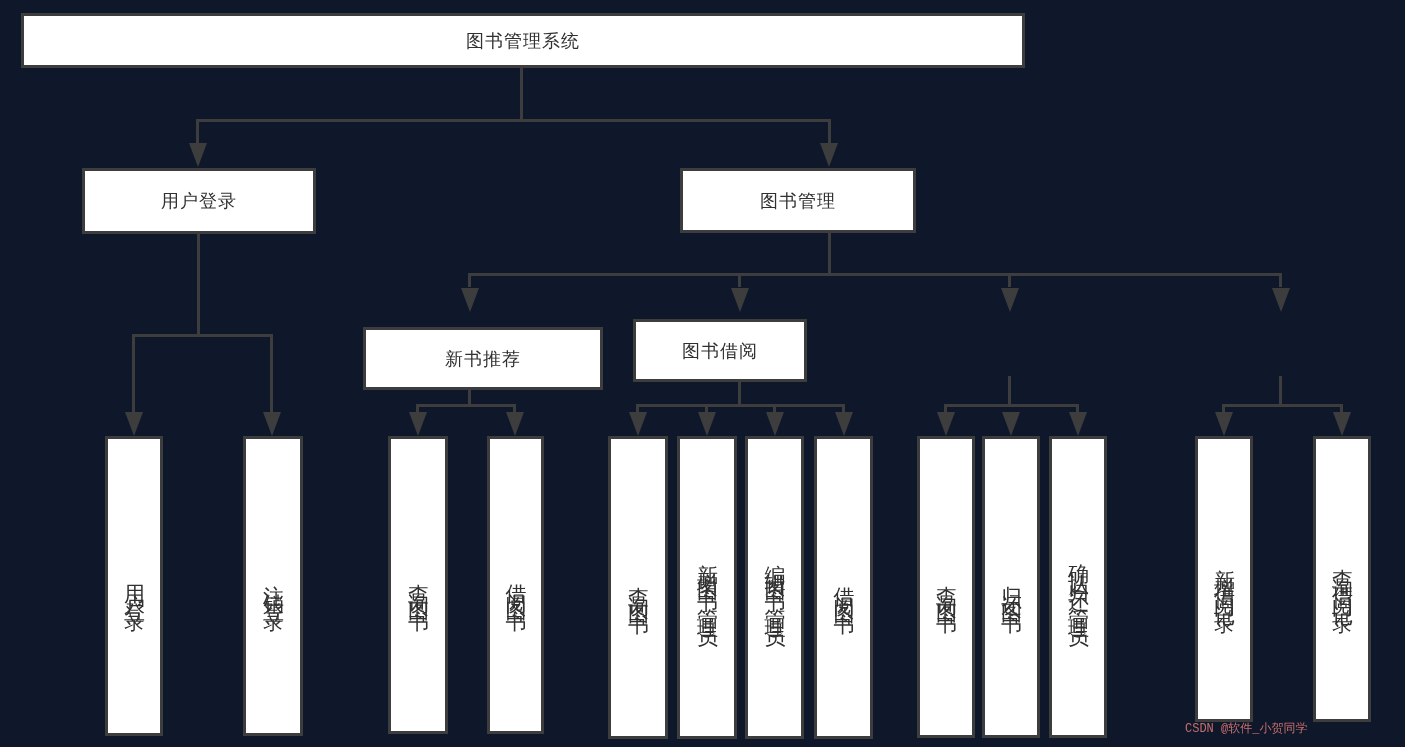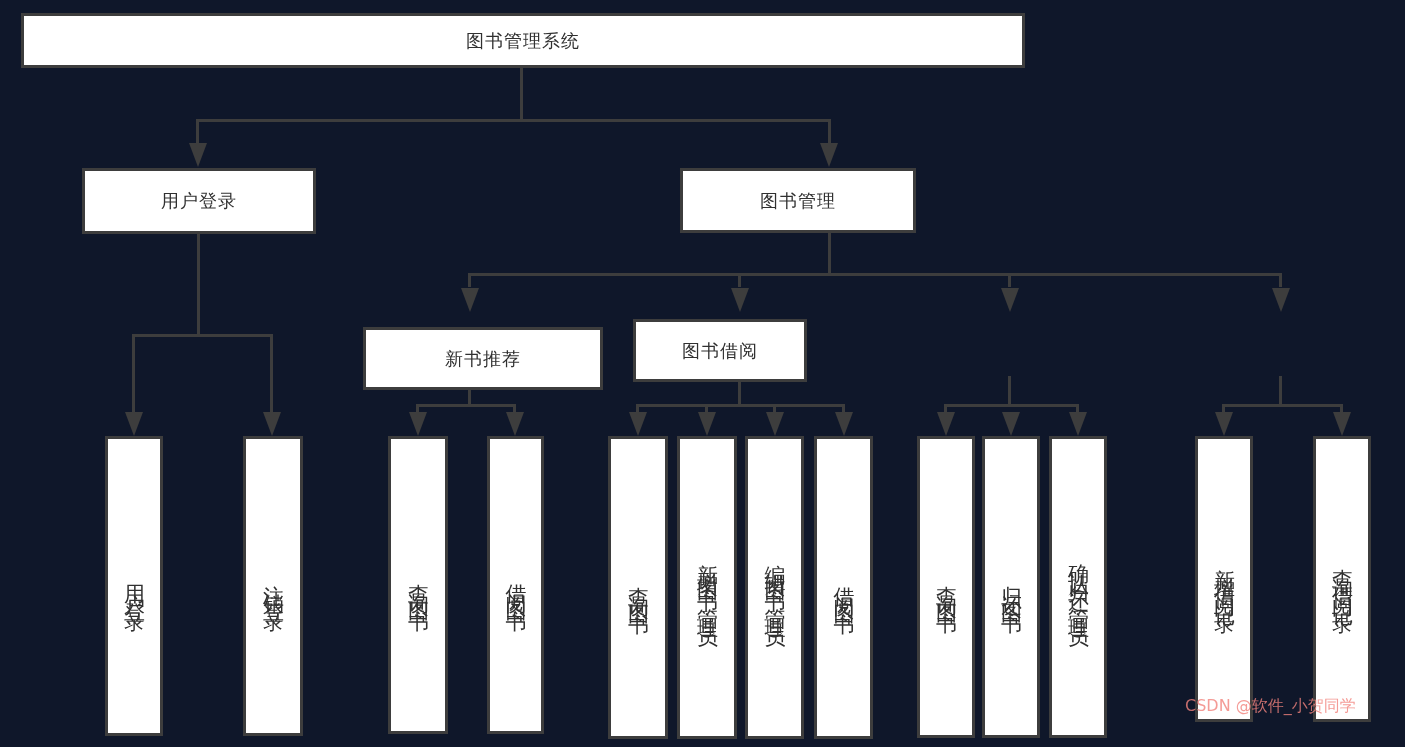--- a/index.html
+++ b/index.html
@@ -42,26 +42,27 @@
   .vline{position:absolute;width:3px;background:#3d3d3d;z-index:1;}
   .arrow{
     position:absolute;width:0;height:0;
     border-left:9px solid transparent;
     border-right:9px solid transparent;
     border-top:24px solid #3d3d3d;
     z-index:1;
   }
   .watermark{
     position:absolute;
-    left:1185px;top:696px;
-    font-size:16px;
+    left:1185px;top:720px;
+    font-size:12px;
     color:#f2837d;
     opacity:0.8;
     white-space:nowrap;
     z-index:3;
+    font-family:Liberation Mono, monospace;
   }
 </style>
 </head>
 <body>
 
 <div id="canvas">
 
   <div class="vline" style="left:520px;top:68px;height:52px;"></div>
   <div class="hline" style="left:196px;top:119px;width:634px;"></div>
   <div class="vline" style="left:196px;top:119px;height:27px;"></div>

